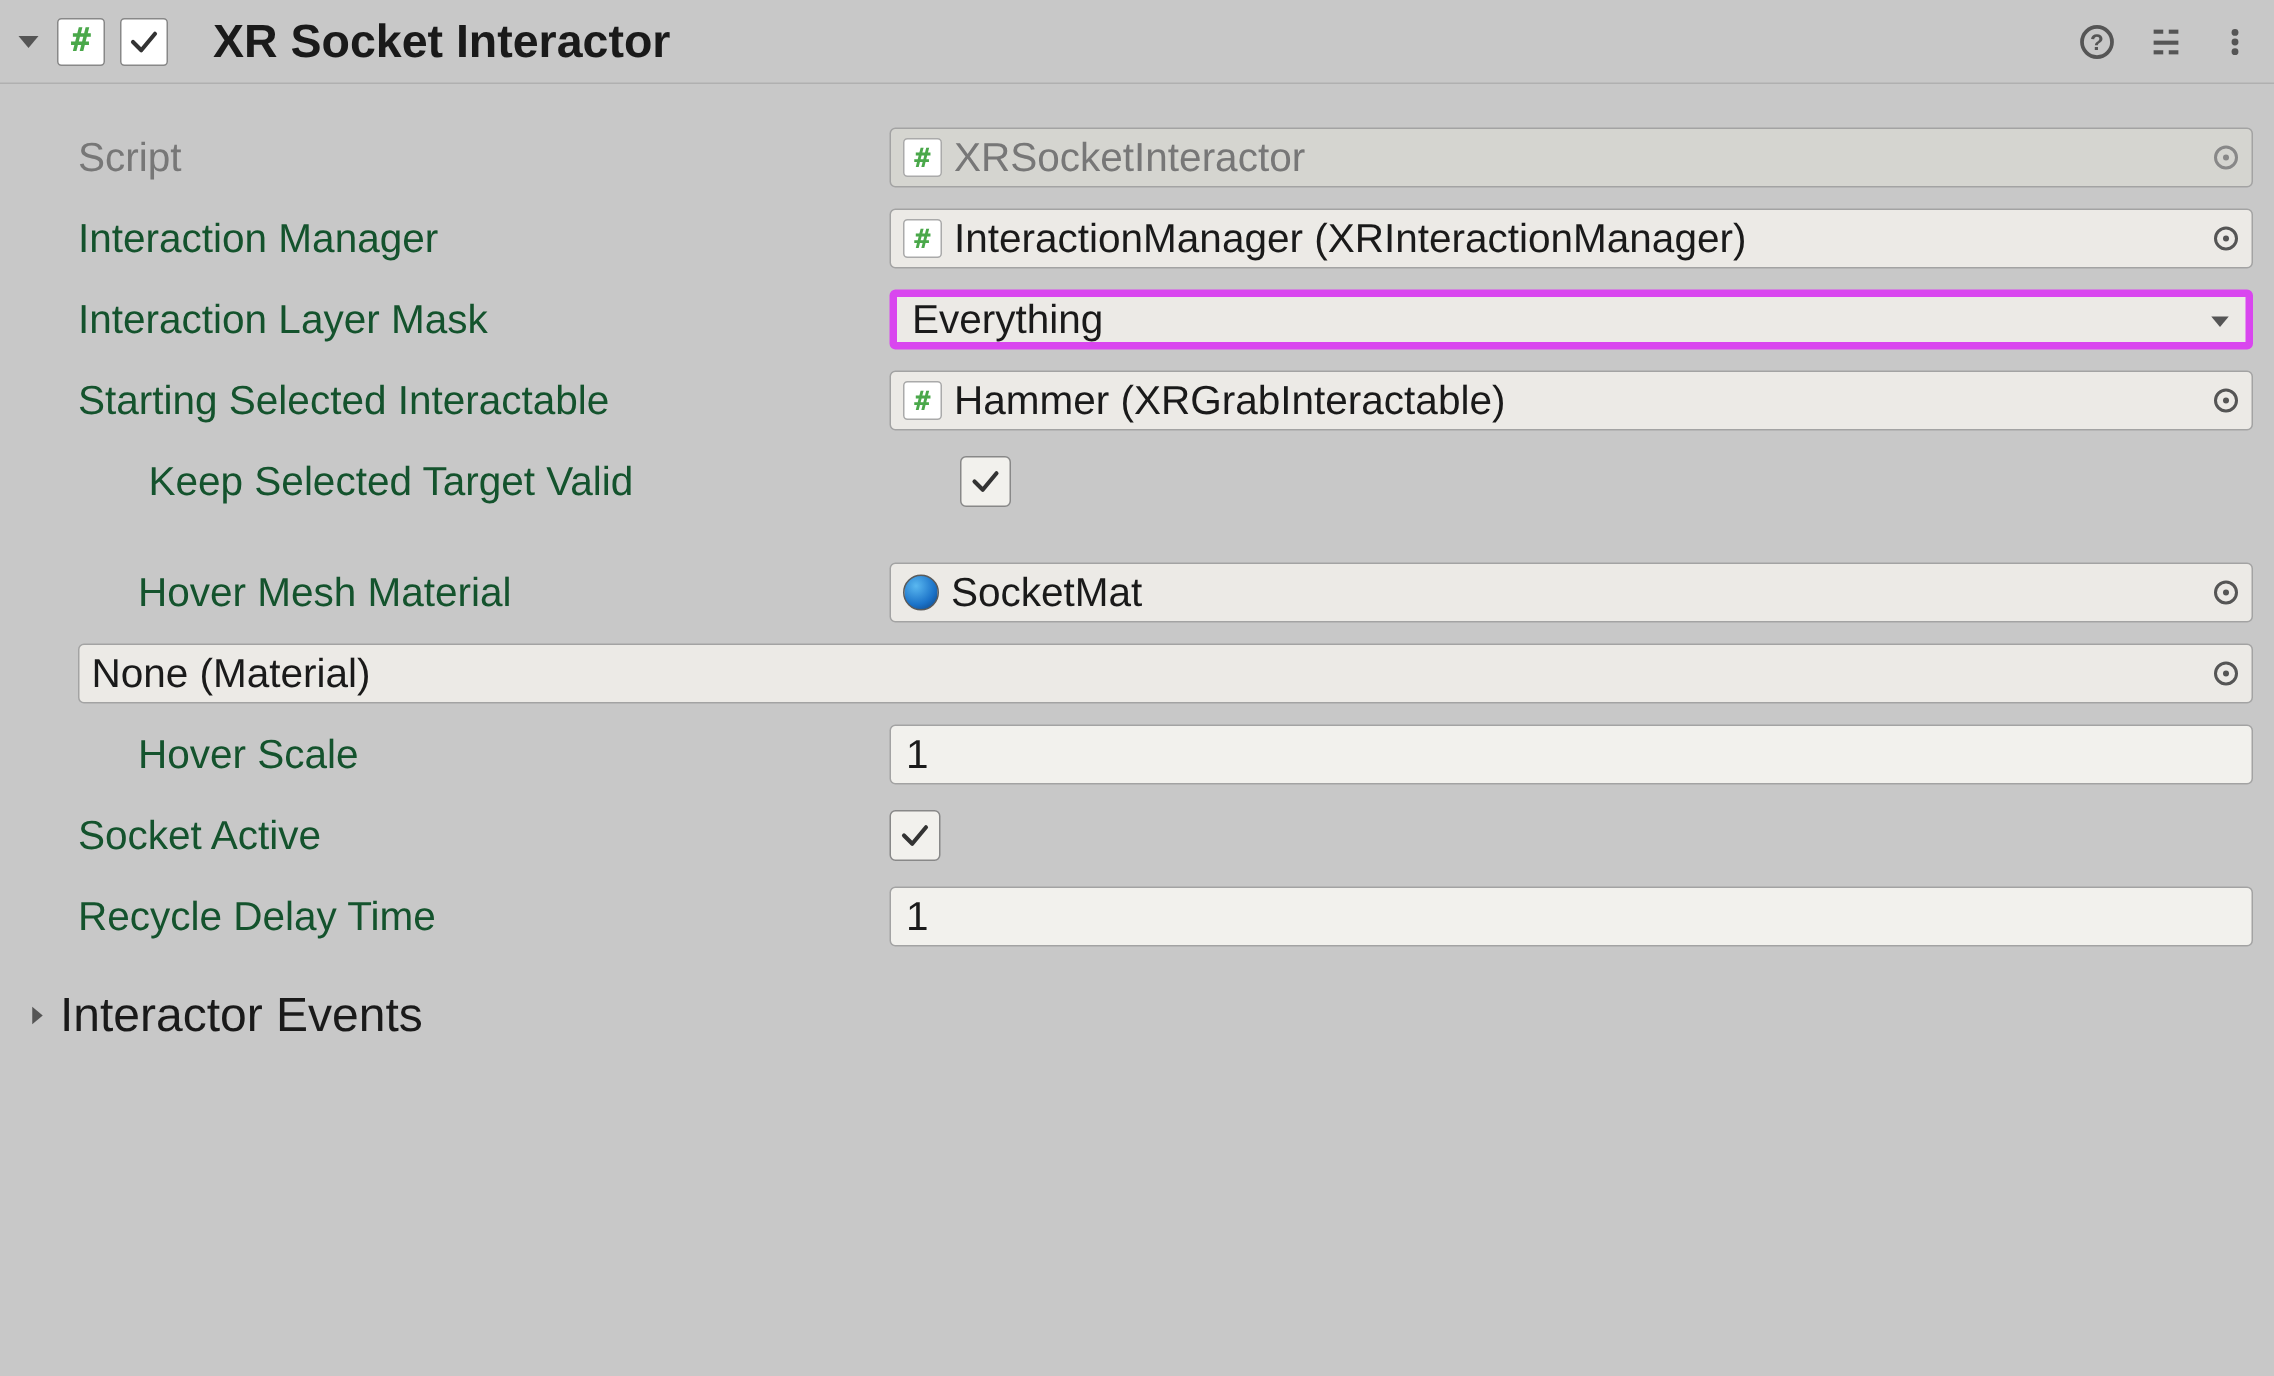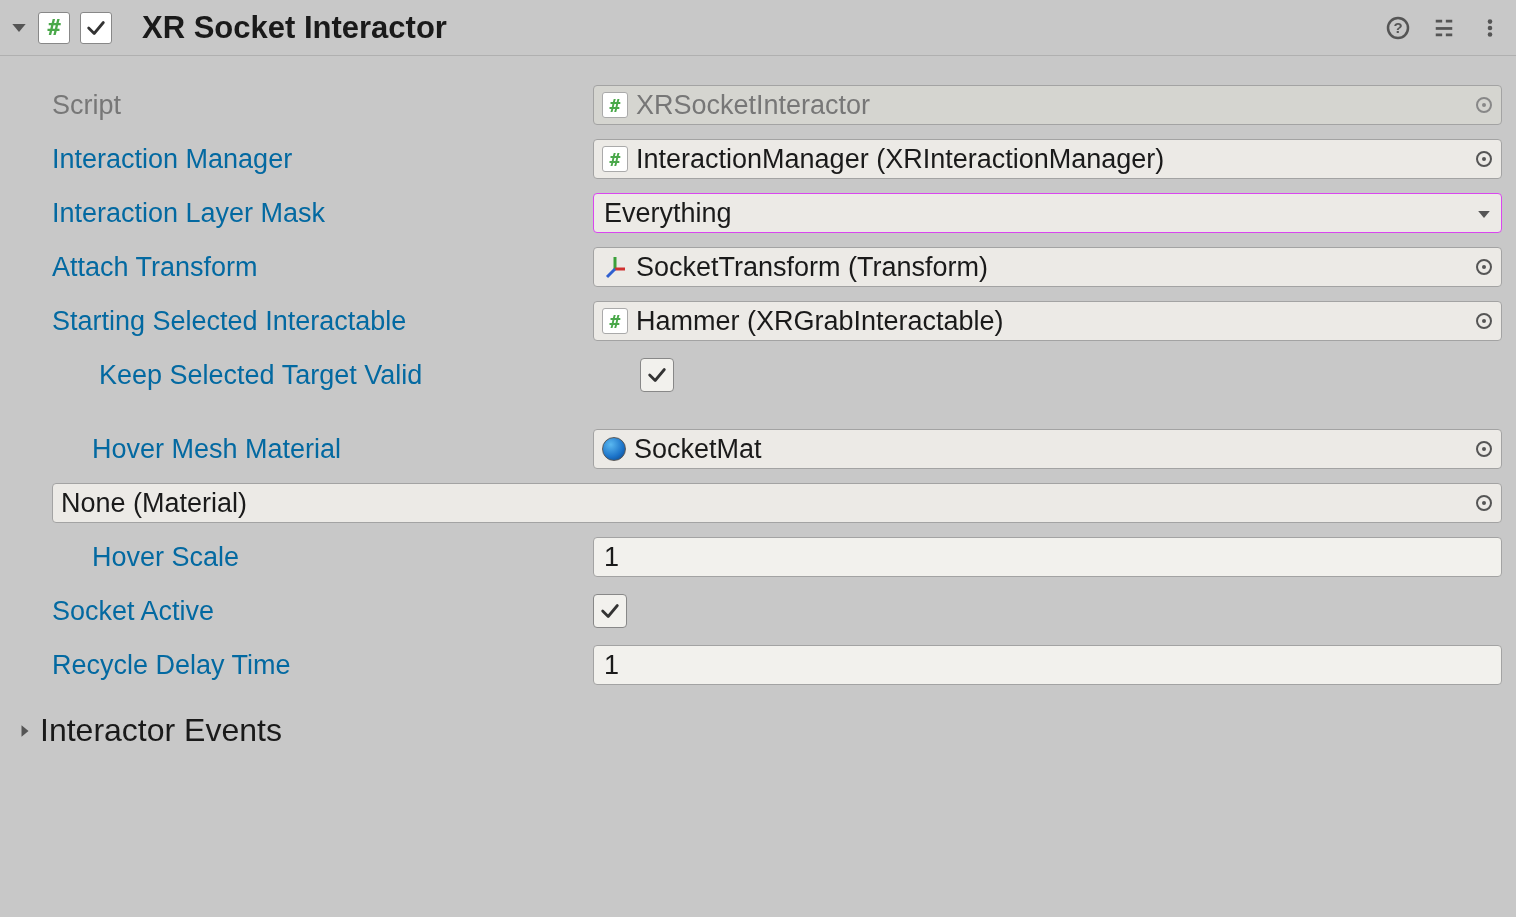--- a/index.html
+++ b/index.html
@@ -75,21 +75,21 @@
   }
   .row {
     display: flex;
     align-items: center;
     min-height: 54px;
     justify-content: flex-end;
   }
   .row.gap-after { margin-bottom: 20px; margin-left: 47px; }
   .row .label {
     width: 541px;
-    color: #0369a1;
+    color: #14532d;
   }
   .row .label.disabled { color: #777; }
   .row .label.indent { padding-left: 40px; }
   .row .control {
     flex: 1;
     display: flex;
     align-items: center;
   }
 
   .field {
@@ -118,21 +118,21 @@
     transform: translateY(-50%);
     width: 22px; height: 22px;
     display:flex; align-items:center; justify-content:center;
     color: #555;
   }
 
   .dropdown {
     flex: 1;
     height: 40px;
     background: #eceae6;
-    border: 1px solid #d946ef;
+    border: 5px solid #d946ef;
     border-radius: 4px;
     display: flex;
     align-items: center;
     padding: 0 10px;
     font-size: 27px;
     position: relative;
   }
   .dropdown .dd-text { flex:1; }
   .dropdown .dd-arrow {
     position:absolute; right:10px; top:50%; transform:translateY(-50%);
@@ -275,41 +275,20 @@
         <div class="dd-text">Everything</div>
         <div class="dd-arrow">
           <svg viewBox="0 0 12 12" width="14" height="14">
               <path d="M1 3 L6 9 L11 3 Z" fill="#555"></path>
             </svg>
         </div>
       </div>
     </div>
   </div>
 
-  <div class="row">
-    <div class="label">Attach Transform</div>
-    <div class="control">
-      <div class="field">
-        <div class="transform-mini">
-          <svg viewBox="0 0 24 24" width="24" height="24">
-            <line x1="12" y1="14" x2="12" y2="2" stroke="#3aa03a" stroke-width="3"></line>
-            <line x1="12" y1="14" x2="22" y2="14" stroke="#d03030" stroke-width="3"></line>
-            <line x1="12" y1="14" x2="4" y2="22" stroke="#3060d0" stroke-width="3"></line>
-          </svg>
-        </div>
-        <div class="obj-text">SocketTransform (Transform)</div>
-        <div class="picker">
-          <svg viewBox="0 0 20 20" width="20" height="20">
-              <circle cx="10" cy="10" r="7" fill="none" stroke="#555" stroke-width="2"></circle>
-              <circle cx="10" cy="10" r="2" fill="#555"></circle>
-            </svg>
-        </div>
-      </div>
-    </div>
-  </div>
 
   <div class="row">
     <div class="label">Starting Selected Interactable</div>
     <div class="control">
       <div class="field">
         <div class="hash-mini">
             <span>#</span>
           </div>
         <div class="obj-text">Hammer (XRGrabInteractable)</div>
         <div class="picker">

